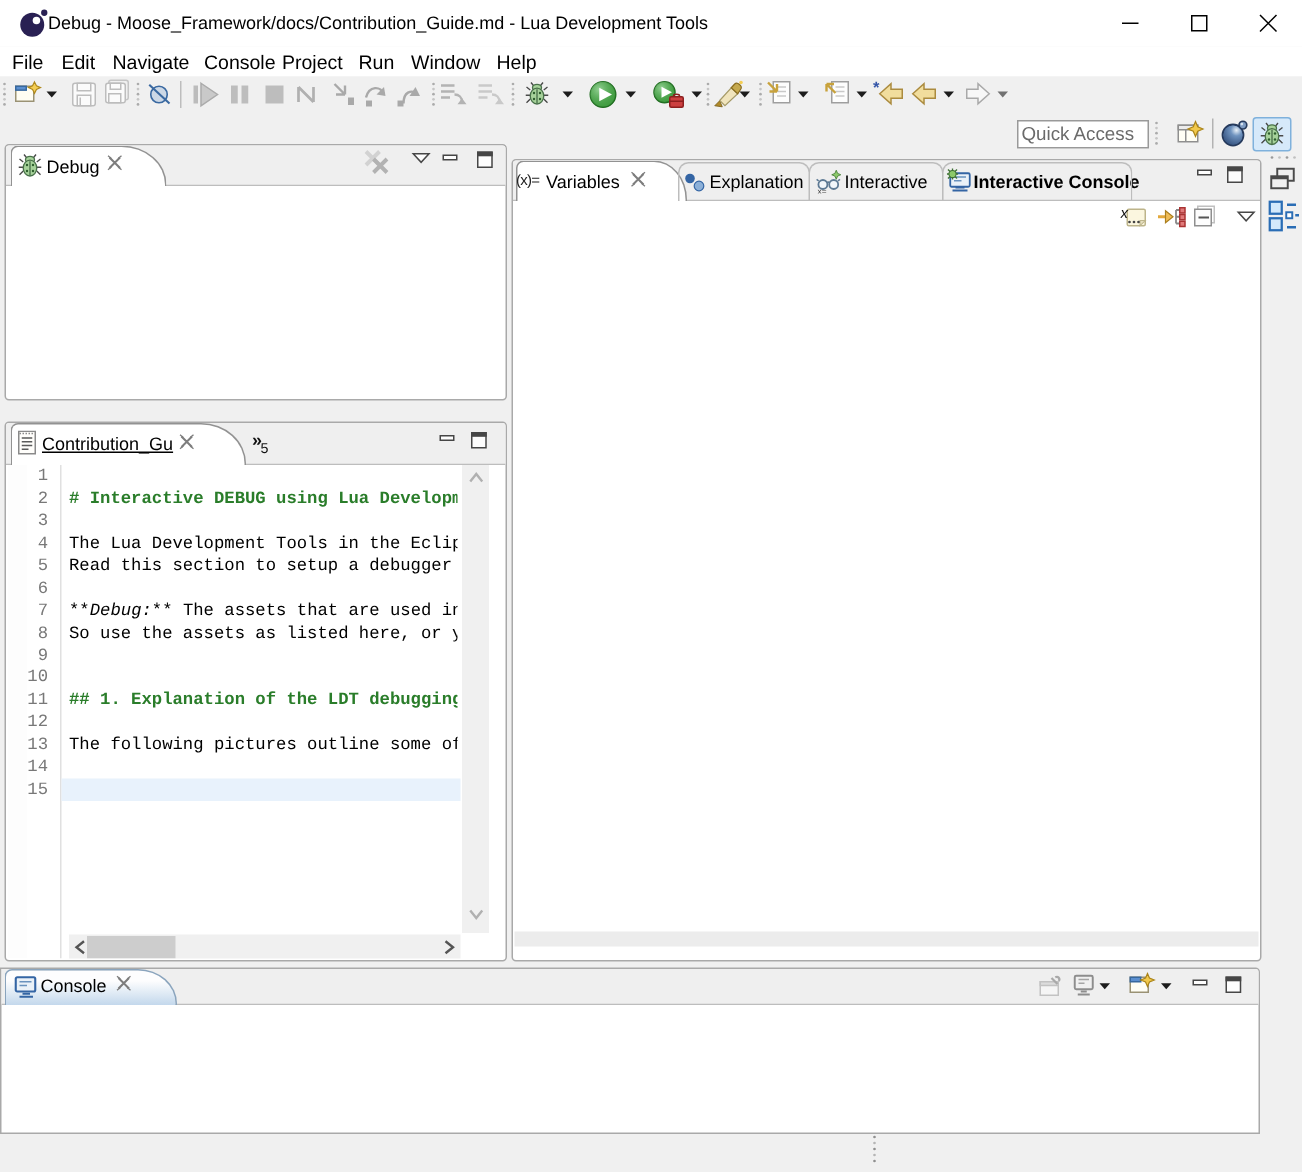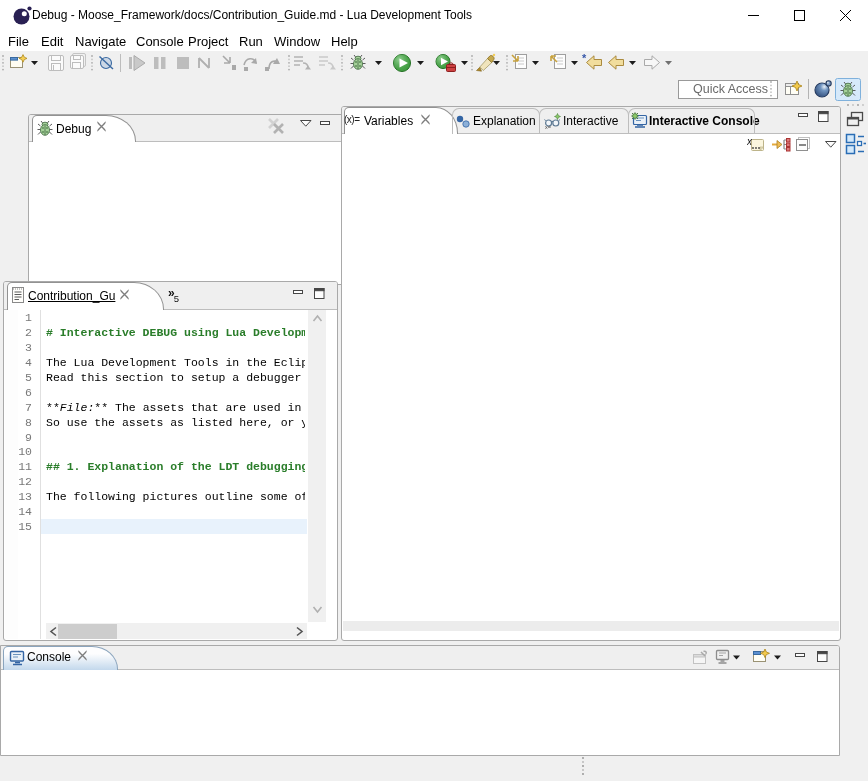--- a/index.html
+++ b/index.html
@@ -178,21 +178,21 @@
     <use href="#yellowarrow" x="586" y="4"></use>
     <text x="582" y="11" font-size="11" fill="#3556a8" font-weight="bold">*</text>
     <use href="#yellowarrow" x="608" y="4"></use>
     <use href="#caret" x="629" y="10"></use>
     <g transform="translate(660,4) scale(-1,1)">
       <path d="M0.5 7.5 L8 0.8 L8 4.5 L15.5 4.5 L15.5 10.5 L8 10.5 L8 14.2 Z" fill="#f7f7f7" stroke="#a9a9a9"></path>
     </g>
     <use href="#caret" x="665" y="10" opacity="0.6"></use>
   </svg>
 
-  <div class="abs" style="left:678px;top:80px;width:84px;height:17px;background:#fff;border:1px solid #999;font-size:12.5px;color:#6a6a6a;padding-left:14px;line-height:17px;">Quick Access</div>
+  <div class="abs" style="left:678px;top:80px;width:84px;height:17px;background:#fff;border:1px solid #999;font-size:12.5px;color:#6a6a6a;padding-left:2px;line-height:17px;">Quick Access</div>
   <svg class="abs" style="left:764px;top:77px" width="104" height="26">
     <circle cx="7" cy="5" r="0.9" fill="#ababab"></circle>
     <circle cx="7" cy="8.4" r="0.9" fill="#c6c6c6"></circle>
     <circle cx="7" cy="11.8" r="0.9" fill="#ababab"></circle>
     <circle cx="7" cy="15.2" r="0.9" fill="#c6c6c6"></circle>
     <circle cx="7" cy="18.6" r="0.9" fill="#ababab"></circle>
     <g transform="translate(21,4)">
       <rect x="0.5" y="2.5" width="13" height="11" fill="#fffef5" stroke="#8f8f8f"></rect>
       <rect x="0.5" y="2.5" width="13" height="3" fill="#ececec" stroke="#8f8f8f"></rect>
       <line x1="5.5" y1="5.5" x2="5.5" y2="13.5" stroke="#8f8f8f"></line>
@@ -207,21 +207,21 @@
     </g>
     <radialGradient id="rg2" cx="0.68" cy="0.25" r="0.85">
       <stop offset="0" stop-color="#e8f0f8"></stop>
       <stop offset="0.35" stop-color="#6f93bf"></stop>
       <stop offset="1" stop-color="#33507d"></stop>
     </radialGradient>
     <rect x="71.5" y="1.5" width="25" height="22" rx="2" fill="#d6e9fa" stroke="#7fb1dc"></rect>
     <use href="#bugicon" x="76" y="4"></use>
   </svg>
 
-  <div class="panel" style="left:3px;top:114px;width:333px;height:169px;margin-left:25px;">
+  <div class="panel" style="left:3px;top:96px;width:333px;height:169px;">
     <div class="phead" style="height:26px;"></div>
     <div class="tab-sel" style="left:3px;top:0px;width:102px;height:26px;border-top-right-radius:30px 26px;"></div>
     <div class="tablabel" style="left:27px;top:7px;">Debug</div>
     <div class="abs" style="left:1px;top:27px;right:1px;bottom:1px;background:#fff;border-radius:0 0 2px 2px;"></div>
     <svg class="abs" style="left:6px;top:3px" width="18" height="20">
       <use href="#bugicon" x="2" y="2"></use>
     </svg>
     <svg class="abs" style="left:67px;top:5px" width="13" height="14">
       <use href="#closeico"></use>
     </svg>
@@ -263,21 +263,21 @@
 13
 14
 15</pre>
       <div class="abs" style="left:41px;top:1px;width:259px;height:224px;overflow:hidden;">
         <pre class="mono" style="font-size:11.5px;line-height:14.93px;color:#000;"><span> </span>
 <b style="color:#2a7d2a;"># Interactive DEBUG using Lua Development Tools</b>
 <span> </span>
 The Lua Development Tools in the Eclipse environment provide
 Read this section to setup a debugger and learn how to use i
 <span> </span>
-**<i>File:</i>** The assets that are used in this section are pre
+**<i>Debug:</i>** The assets that are used in this section are pre
 So use the assets as listed here, or your debugger won't wor
 <span> </span>
 <span> </span>
 <b style="color:#2a7d2a;">## 1. Explanation of the LDT debugging capabilities.</b>
 <span> </span>
 The following pictures outline some of the main capabilities
 <span> </span>
 <span> </span></pre>
       </div>
 

